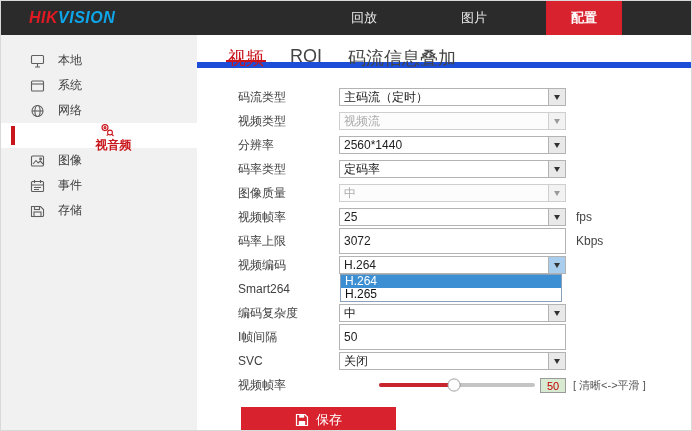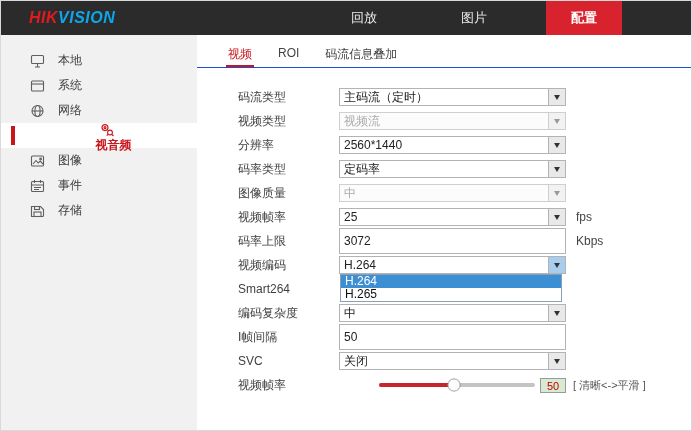--- a/index.html
+++ b/index.html
@@ -23,22 +23,22 @@
   .side-item { height:25px; display:flex; align-items:center; padding-left:29px;
                position:relative; font-size:12px; color:#3c3c3c; cursor:pointer; }
   .side-item .sicon { width:15px; height:14px; margin-right:13px; display:inline-flex; }
   .side-item.active { background:#fff; color:#c9161d; font-weight:bold;flex-direction:column; }
   .side-item.active::before { content:""; position:absolute; left:10px; top:3px; bottom:3px;
                width:4px; background:#c9161d; }
   .sicon svg { stroke:#5f5f5f; fill:none; stroke-width:1.1; }
   .side-item.active .sicon svg { stroke:#c9161d; }
 
   .main { flex:1; background:#fff; position:relative; }
-  .tabs { height:25px; margin-top:8px; border-bottom:1px solid #1d4ed8; padding-left:29px;
-          display:flex; gap:22px; font-size:12px; }
+  .tabs { height:25px; margin-top:8px; border-bottom:6px solid #1d4ed8; padding-left:29px;
+          display:flex; gap:22px; font-size:18px; }
   .tab { color:#444; cursor:pointer; padding:3px 2px 0; }
   .tab.active { color:#c9161d; border-bottom:2px solid #c9161d; }
 
   
   .form { padding:20px 0 0 41px; }
   .frow { height:18px; margin-bottom:6px; display:flex; align-items:center; font-size:12px; }
   .flabel { width:101px; color:#3f3f3f; flex:none; }
   .sel { width:227px; height:18px; border:1px solid #b3b3b3; background:#fff; display:flex;
          align-items:center; position:relative; cursor:pointer; }
   .sel .sval { flex:1; padding-left:4px; color:#222; white-space:nowrap; overflow:hidden; }
@@ -289,17 +289,27 @@
           <div class="sliderwrap">
             <div class="track">
               <div class="fill"></div>
               <div class="thumb"></div>
             </div>
             <div class="sliderval">50</div>
             <span class="sliderhint">[ 清晰&lt;-&gt;平滑 ]</span>
           </div>
         </div>
 
+        <button class="savebtn">
+          <span style="display:inline-flex;">
+            <svg width="14" height="14" viewBox="0 0 14 14" fill="none" stroke="#fff" stroke-width="1.2">
+              <path d="M1.5 1.5h8.5l2.5 2.5v8.5h-11z"></path>
+              <rect x="3.8" y="8" width="6.4" height="4.5" fill="#fff" stroke="none"></rect>
+              <rect x="4.2" y="1.5" width="5" height="3.2" fill="#fff" stroke="none"></rect>
+            </svg>
+          </span>
+          <span>保存</span>
+        </button>
 
       </div>
     </div>
   </div>
 </div>
 
 </body></html>

